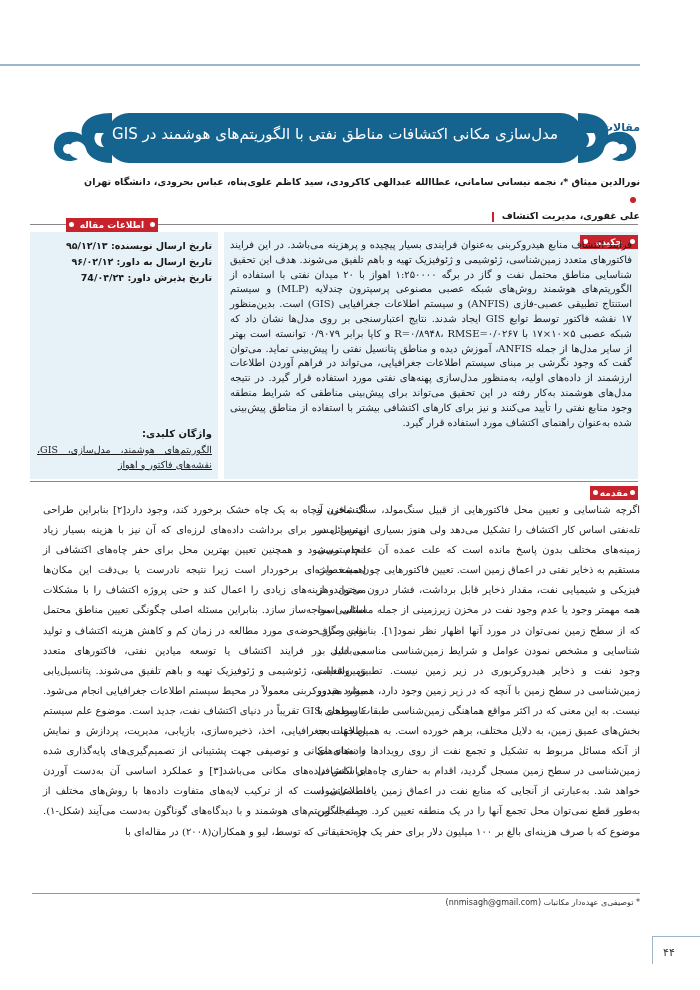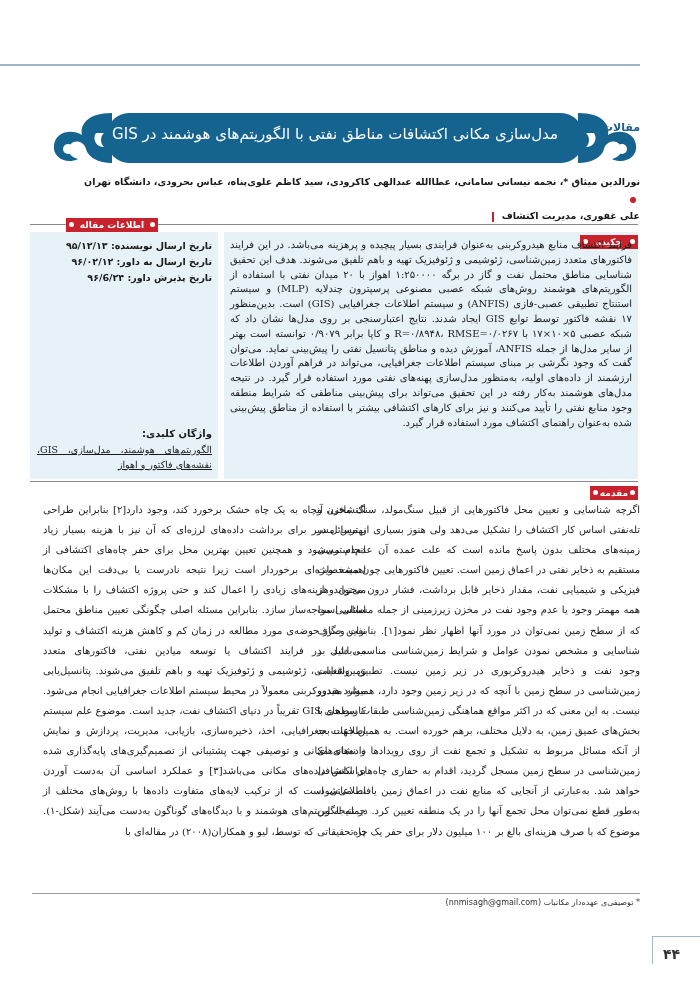--- a/index.html
+++ b/index.html
@@ -28,21 +28,21 @@
   .info-dates { position:absolute; right:488px; top:238px; width:175px; font-size:9.5px; font-weight:bold; line-height:16px; text-align:right; }
   .kw-title { position:absolute; right:488px; top:428px; font-size:10px; font-weight:bold;margin-left:20px; }
   .kw-text { position:absolute; right:488px; top:443px; width:175px; font-family:"DejaVu Serif", serif; font-size:9.5px; line-height:14.5px; text-align:justify;text-decoration:underline; }
 
   .col { position:absolute; top:500px; width:323px; font-family:"DejaVu Serif", serif; font-size:10px;
          line-height:20.1px; text-align:justify; text-align-last:right; }
   .col-right { right:60px; }
   .col-left { left:43px; }
   .foot-rule { position:absolute; left:32px; top:893px; width:608px; height:1px; background:#999; }
   .footnote { position:absolute; right:60px; top:898px; font-size:8px; color:#333; }
-  .page-no { position:absolute; left:663px; top:946px; font-size:14px; font-weight:bold; color:#333; direction:ltr; }
+  .page-no { position:absolute; left:663px; top:946px; font-size:11px; font-weight:normal; color:#333; direction:ltr; }
   .page-rule-v { position:absolute; left:652px; top:936px; width:1px; height:28px; background:#9fb6c8; }
   .page-rule-h { position:absolute; left:652px; top:936px; width:48px; height:1px; background:#9fb6c8; }
 </style>
 </head>
 <body>
 
 <div class="top-rule"></div>
 <div class="section-label">مقالات علمی – پژوهشی</div>
 
 <div class="banner">
@@ -70,21 +70,21 @@
 <div class="info-box"></div>
 <div class="abstract-box"></div>
 <div class="tag" style="right:62px; top:218px; width:58px;margin-top:17px;">چکیده</div>
 <div class="tag" style="left:66px; top:218px; width:92px;">اطلاعات مقاله</div>
 
 <div class="abstract-text">فرایند اکتشاف منابع هیدروکربنی به‌عنوان فرایندی بسیار پیچیده و پرهزینه می‌باشد. در این فرایند فاکتورهای متعدد زمین‌شناسی، ژئوشیمی و ژئوفیزیک تهیه و باهم تلفیق می‌شوند. هدف این تحقیق شناسایی مناطق محتمل نفت و گاز در برگه ۱:۲۵۰۰۰۰ اهواز با ۲۰ میدان نفتی با استفاده از الگوریتم‌های هوشمند روش‌های شبکه عصبی مصنوعی پرسپترون چندلایه (MLP) و سیستم استنتاج تطبیقی عصبی-فازی (ANFIS) و سیستم اطلاعات جغرافیایی (GIS) است. بدین‌منظور ۱۷ نقشه فاکتور توسط توابع GIS ایجاد شدند. نتایج اعتبارسنجی بر روی مدل‌ها نشان داد که شبکه عصبی ۵×۱۰×۱۷ با R=۰/۸۹۴۸، RMSE=۰/۰۲۶۷ و کاپا برابر ۰/۹۰۷۹ توانسته است بهتر از سایر مدل‌ها از جمله ANFIS، آموزش دیده و مناطق پتانسیل نفتی را پیش‌بینی نماید. می‌توان گفت که وجود نگرشی بر مبنای سیستم اطلاعات جغرافیایی، می‌تواند در فراهم آوردن اطلاعات ارزشمند از داده‌های اولیه، به‌منظور مدل‌سازی پهنه‌های نفتی مورد استفاده قرار گیرد. در نتیجه مدل‌های هوشمند به‌کار رفته در این تحقیق می‌تواند برای پیش‌بینی مناطقی که شرایط منطقه وجود منابع نفتی را تأیید می‌کنند و نیز برای کارهای اکتشافی بیشتر با استفاده از مناطق پیش‌بینی شده به‌عنوان راهنمای اکتشاف مورد استفاده قرار گیرد.</div>
 
 <div class="info-dates">
   <div>تاریخ ارسال نویسنده: ۹۵/۱۲/۱۳</div>
   <div>تاریخ ارسال به داور: ۹۶/۰۲/۱۲</div>
-  <div>تاریخ پذیرش داور: ۹۶/6/۲۴</div>
+  <div>تاریخ پذیرش داور: 74/۰۴/۲۴</div>
 </div>
 <div class="kw-title">واژگان کلیدی:</div>
 <div class="kw-text">الگوریتم‌های هوشمند، مدل‌سازی، GIS، نقشه‌های فاکتور و اهواز</div>
 <div class="hr-thin" style="left:30px; top:481px; width:608px;"></div>
 
 <div class="tag" style="right:62px; top:486px; width:48px;">مقدمه</div>
 <div class="col col-right">اگرچه شناسایی و تعیین محل فاکتورهایی از قبیل سنگ‌مولد، سنگ مخزن و تله‌نفتی اساس کار اکتشاف را تشکیل می‌دهد ولی هنوز بسیاری از مسائل در زمینه‌های مختلف بدون پاسخ مانده است که علت عمده آن عدم‌دسترسی مستقیم به ذخایر نفتی در اعماق زمین است. تعیین فاکتورهایی چون مشخصات فیزیکی و شیمیایی نفت، مقدار ذخایر قابل برداشت، فشار درون مخزن و از همه مهمتر وجود یا عدم وجود نفت در مخزن زیرزمینی از جمله مسائلی است که از سطح زمین نمی‌توان در مورد آنها اظهار نظر نمود[۱]. بنابراین صرف شناسایی و مشخص نمودن عوامل و شرایط زمین‌شناسی مناسب، دلیل بر وجود نفت و ذخایر هیدروکربوری در زیر زمین نیست. تطبیق واقعیات زمین‌شناسی در سطح زمین با آنچه که در زیر زمین وجود دارد، همیشه مقدور نیست. به این معنی که در اکثر مواقع هماهنگی زمین‌شناسی طبقات سطحی با بخش‌های عمیق زمین، به دلایل مختلف، برهم خورده است. به همین جهت بعد از آنکه مسائل مربوط به تشکیل و تجمع نفت از روی رویدادها و نشانه‌های زمین‌شناسی در سطح زمین مسجل گردید، اقدام به حفاری چاه‌های اکتشافی خواهد شد. به‌عبارتی از آنجایی که منابع نفت در اعماق زمین یافت می‌شود، به‌طور قطع نمی‌توان محل تجمع آنها را در یک منطقه تعیین کرد. در نتیجه این موضوع که با صرف هزینه‌ای بالغ بر ۱۰۰ میلیون دلار برای حفر یک چاه</div>
 <div class="col col-left">اکتشافی، آنچاه به یک چاه خشک برخورد کند، وجود دارد[۲] بنابراین طراحی بهترین مسیر برای برداشت داده‌های لرزه‌ای که آن نیز با هزینه بسیار زیاد انجام می‌شود و همچنین تعیین بهترین محل برای حفر چاه‌های اکتشافی از اهمیت ویژه‌ای برخوردار است زیرا نتیجه نادرست یا بی‌دقت این مکان‌ها می‌تواند هزینه‌های زیادی را اعمال کند و حتی پروژه اکتشاف را با مشکلات اساسی مواجه‌ساز سازد. بنابراین مسئله اصلی چگونگی تعیین مناطق محتمل نفت و گاز حوضه‌ی مورد مطالعه در زمان کم و کاهش هزینه اکتشاف و تولید می‌باشد. در فرایند اکتشاف یا توسعه میادین نفتی، فاکتورهای متعدد زمین‌شناسی، ژئوشیمی و ژئوفیزیک تهیه و باهم تلفیق می‌شوند. پتانسیل‌یابی موارد هیدروکربنی معمولاً در محیط سیستم اطلاعات جغرافیایی انجام می‌شود. کاربردهای GIS تقریباً در دنیای اکتشاف نفت، جدید است. موضوع علم سیستم اطلاعات جغرافیایی، اخذ، ذخیره‌سازی، بازیابی، مدیریت، پردازش و نمایش داده‌های مکانی و توصیفی جهت پشتیبانی از تصمیم‌گیری‌های پایه‌گذاری شده براساس داده‌های مکانی می‌باشد[۳] و عملکرد اساسی آن به‌دست آوردن اطلاعاتی است که از ترکیب لایه‌های متفاوت داده‌ها با روش‌های مختلف از جمله الگوریتم‌های هوشمند و با دیدگاه‌های گوناگون به‌دست می‌آیند (شکل-۱). در تحقیقاتی که توسط، لیو و همکاران(۲۰۰۸) در مقاله‌ای با</div>
 
 <div class="foot-rule"></div>

